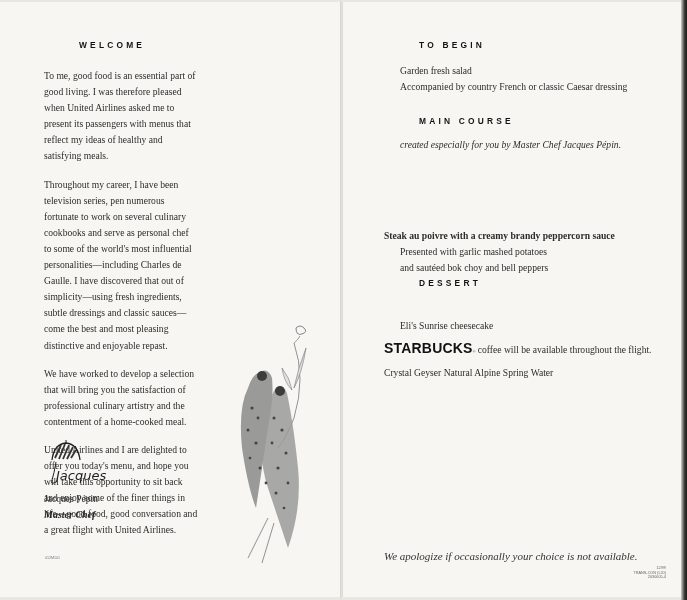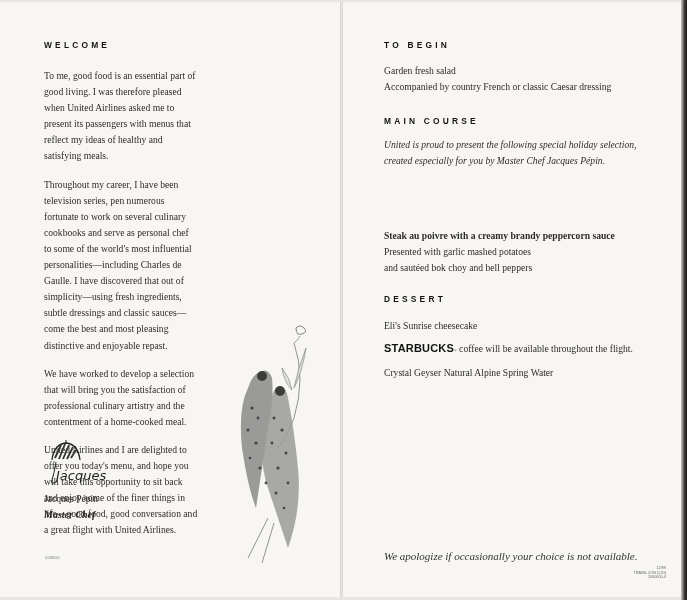--- a/index.html
+++ b/index.html
@@ -24,21 +24,21 @@
       background: linear-gradient(to right, #cfcdc8, #3a3835 60%, #1d1c1a);
     }
     .gutter {
       position: absolute; left: 340px; top: 0; width: 2px; height: 600px;
       background: #e4e2dd;
     }
 
     .heading {
       font-family: "Liberation Sans", "DejaVu Sans", sans-serif;
       font-weight: bold; font-size: 8.4px; letter-spacing: 3.2px;
-      color: #141312; position: absolute;
+      color: #141312; position: absolute; margin-left: 35px;
     }
     .body-text {
       font-size: 9.6px; line-height: 16.1px; color: #2e2c2a;
       position: absolute;
     }
     .para { margin: 12px 0 7px 0; }
     .line { display: block; white-space: nowrap; }
 
     
     #welcome-heading { left: 44px; top: 40px; }
@@ -49,34 +49,34 @@
     #print-code-left {
       position: absolute; left: 45px; top: 556px;
       font-family: "Liberation Sans", sans-serif; font-size: 3.6px; color: #777;
     }
     #illustration { position: absolute; left: 228px; top: 318px; width: 90px; height: 250px; }
 
     
     .r-heading { left: 384px; }
     #to-begin-heading { top: 40px; }
     #main-course-heading { top: 116px; }
-    #dessert-heading { top: 294px; }
+    #dessert-heading { top: 278px; }
     .item { position: absolute; left: 384px; font-size: 9.6px; line-height: 16px; color: #2e2c2a; white-space: nowrap; }
     .item .title { font-weight: bold; display: block; }
-    .item .desc { display: block; }
+    .item .desc { display: block; margin-left: 16px; }
     #salad { top: 63px; }
     #intro-note { top: 137px; font-style: italic; }
     #turkey { top: 165px; }
     #steak { top: 228px; }
     #cheesecake { top: 318px; }
     #starbucks-line { top: 340px; }
     #water { top: 365px; }
     .starbucks-logo {
       font-family: "Liberation Sans", "DejaVu Sans", sans-serif;
-      font-weight: bold; font-size: 11px; letter-spacing: 0.2px; color: #111;
+      font-weight: bold; font-size: 14px; letter-spacing: 0.2px; color: #111;
     }
     .tm { font-size: 3.5px; vertical-align: baseline; }
     #apology { position: absolute; left: 384px; top: 550px; font-size: 11px; font-style: italic; color: #333; }
     #print-codes-right {
       position: absolute; right: 21px; top: 566px; text-align: right;
       font-family: "Liberation Sans", sans-serif; font-size: 3.8px; line-height: 4.6px; color: #666;
     }
   </style>
 </head>
 <body>
@@ -171,21 +171,20 @@
   <div class="page right"></div>
 
   <div class="heading r-heading" id="to-begin-heading">TO BEGIN</div>
   <div class="item" id="salad">
     <span class="desc">Garden fresh salad</span>
     <span class="desc">Accompanied by country French or classic Caesar dressing</span>
   </div>
 
   <div class="heading r-heading" id="main-course-heading">MAIN COURSE</div>
   <div class="item" id="intro-note">
-    <span class="desc">United is proud to present the following special holiday selection,</span>
     <span class="desc">created especially for you by Master Chef Jacques Pépin.</span>
   </div>
   <div class="item" id="steak">
     <span class="title">Steak au poivre with a creamy brandy peppercorn sauce</span>
     <span class="desc">Presented with garlic mashed potatoes</span>
     <span class="desc">and sautéed bok choy and bell peppers</span>
   </div>
 
   <div class="heading r-heading" id="dessert-heading">DESSERT</div>
   <div class="item" id="cheesecake">

